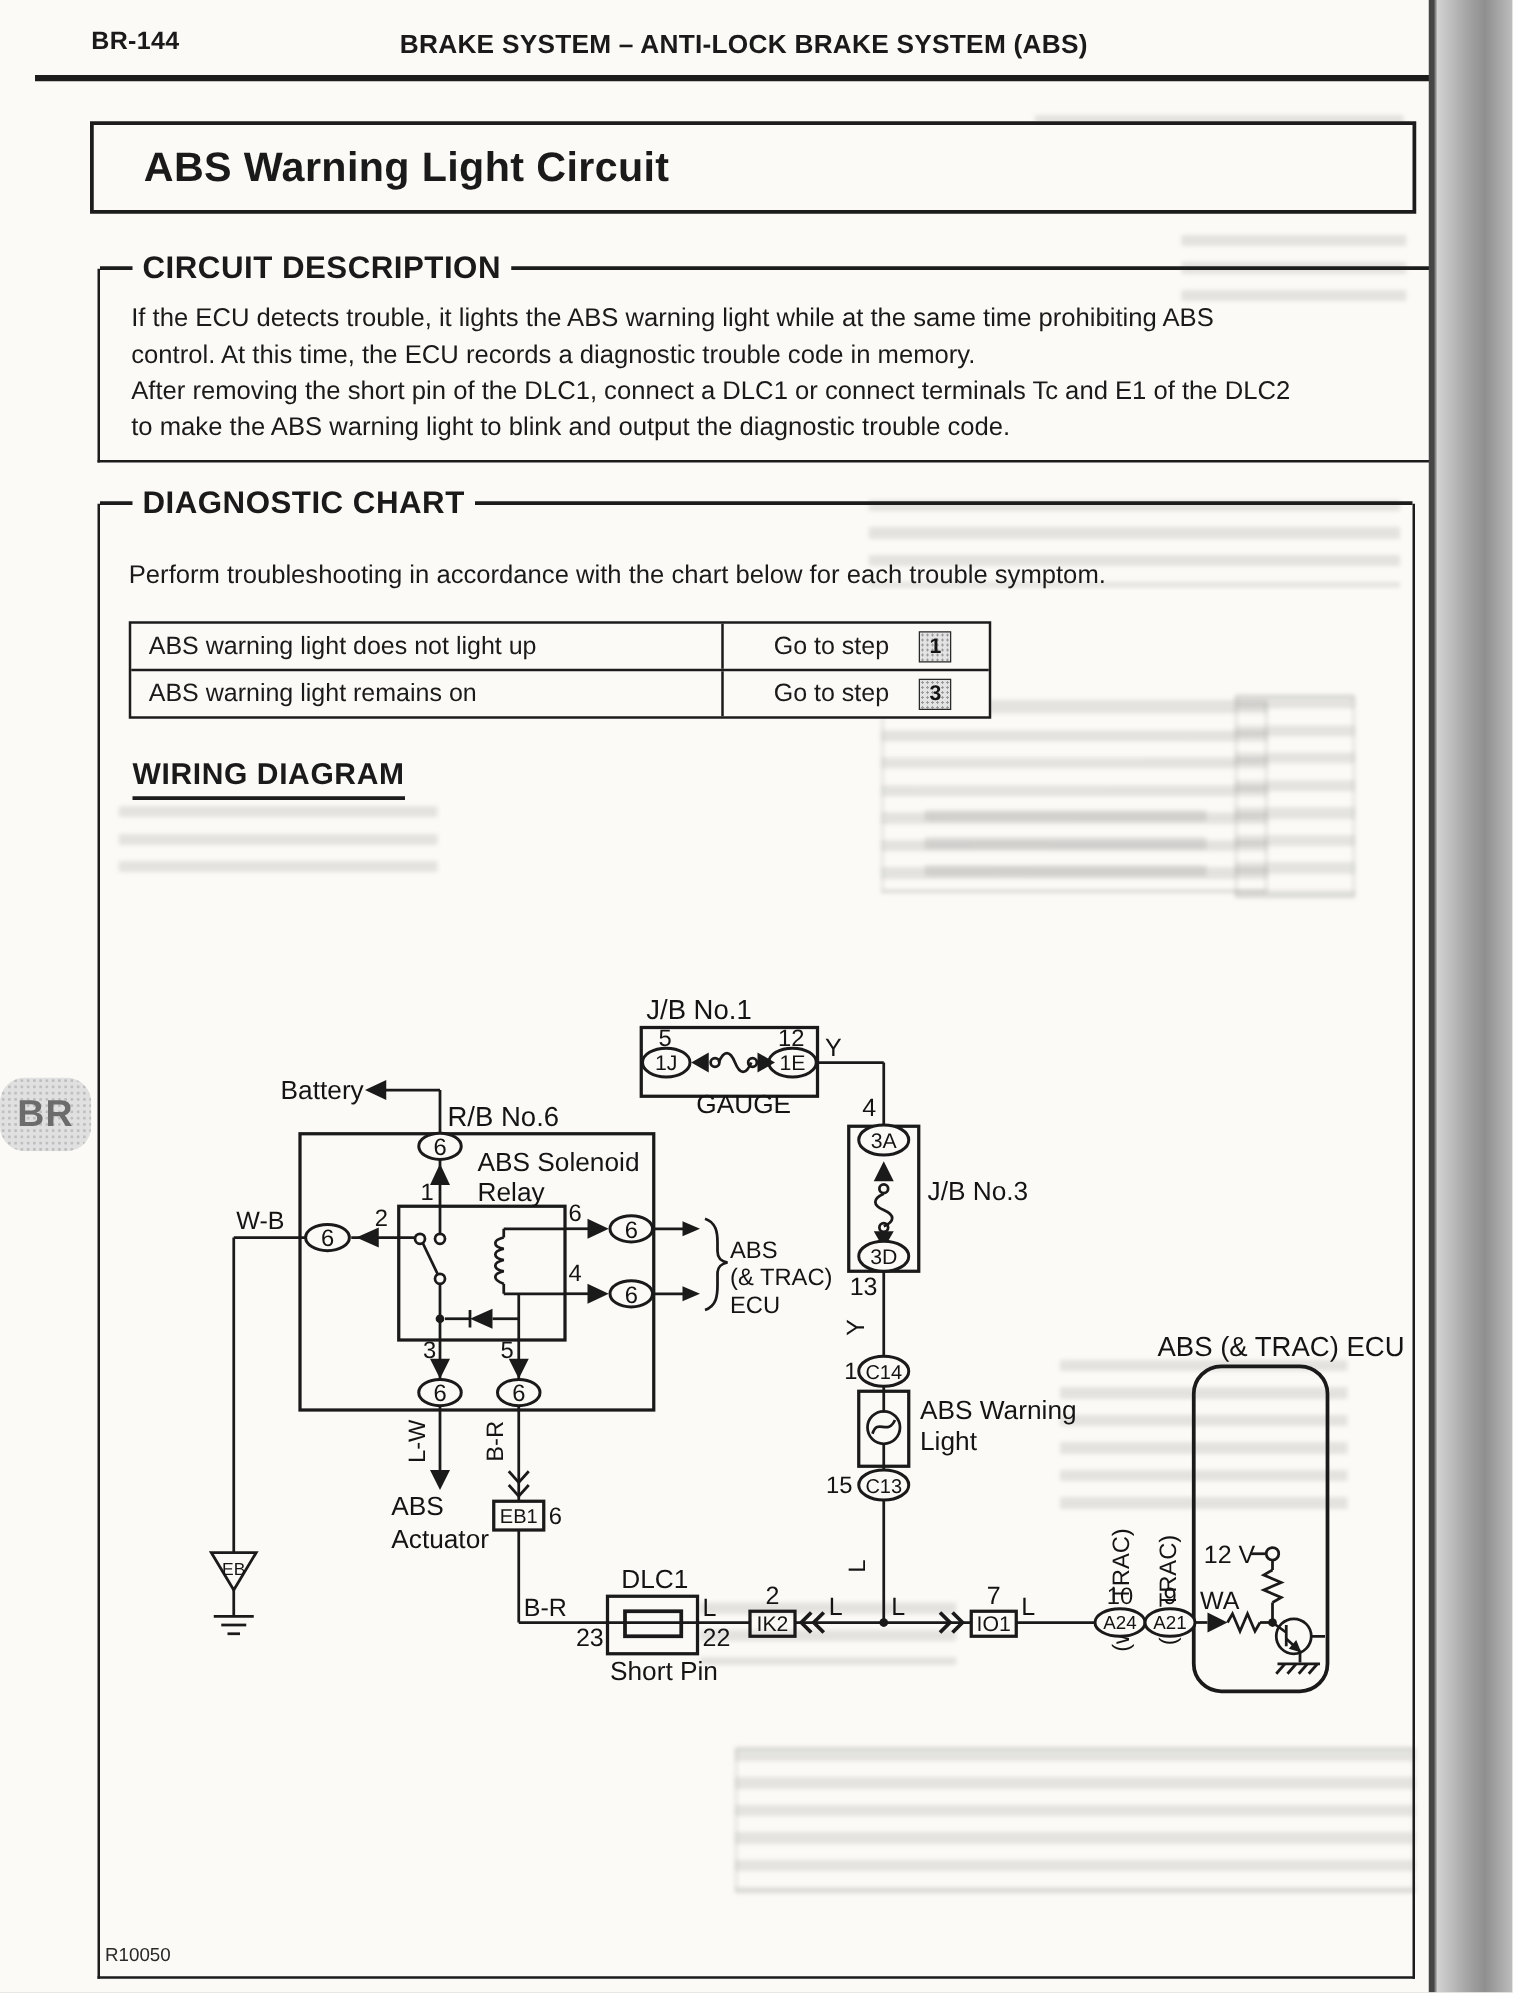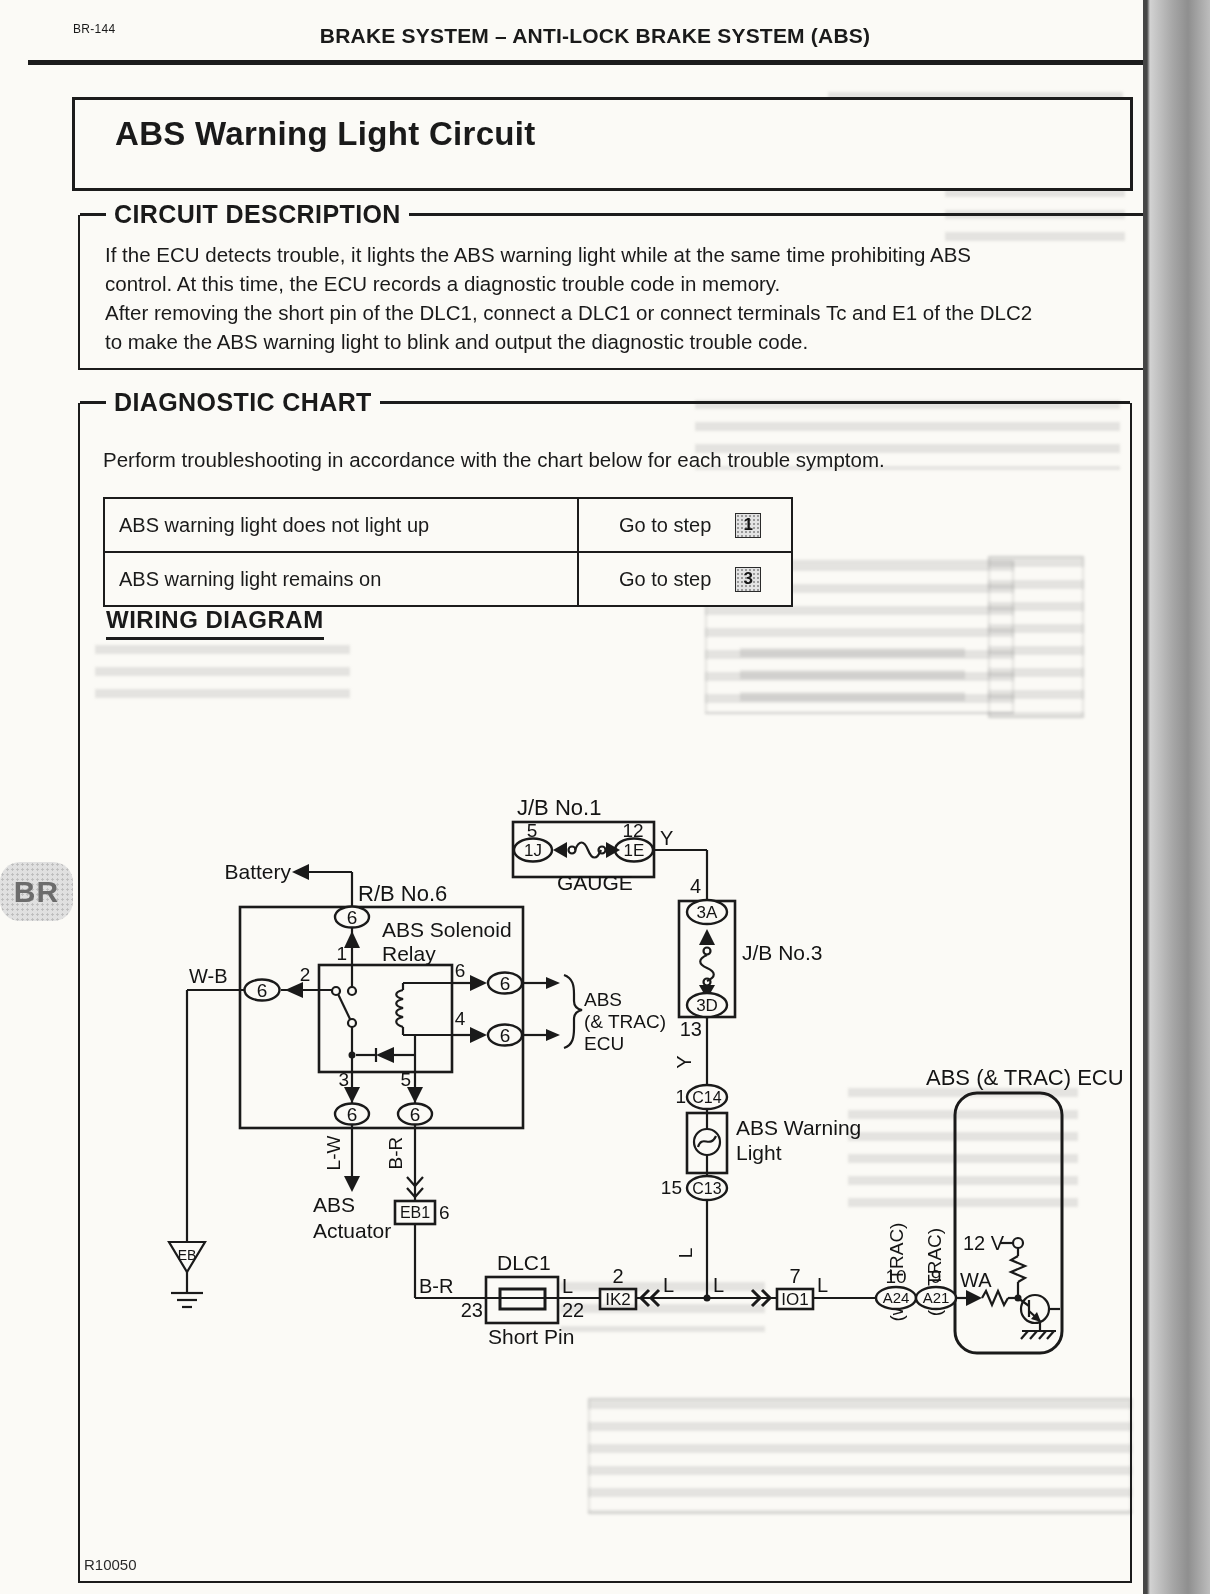--- a/index.html
+++ b/index.html
@@ -1,39 +1,39 @@
 <!DOCTYPE html>
 <html><head>
 <meta charset="utf-8">
 <style>
   html,body{margin:0;padding:0;background:#d9d9d6;}
   #page{position:relative;width:1210px;height:1594px;background:#fbfaf6;overflow:hidden;
         font-family:"Liberation Sans",sans-serif;color:#1a1a1a;}
   .abs{position:absolute;}
   
-  .pgnum{left:73px;top:22px;font-size:12px;font-weight:normal;letter-spacing:.3px;}
+  .pgnum{left:73px;top:22px;font-size:20px;font-weight:bold;letter-spacing:.3px;}
   .hdr-title{left:45px;top:24px;width:1100px;text-align:center;font-size:21px;font-weight:bold;letter-spacing:.2px;}
   .hdr-rule{left:28px;top:60px;width:1117px;height:5px;background:#1c1c1c;}
   
-  .title-box{left:72px;top:97px;width:1061px;height:94px;border:3px solid #1c1c1c;box-sizing:border-box;background:#fbfaf6;}
+  .title-box{left:72px;top:97px;width:1061px;height:74px;border:3px solid #1c1c1c;box-sizing:border-box;background:#fbfaf6;}
   .title-box span{position:absolute;left:40px;top:15px;font-size:33px;font-weight:bold;letter-spacing:.3px;}
   
   .sect{border:2.5px solid #1c1c1c;border-top:none;box-sizing:border-box;}
   .sect-head{position:absolute;top:-16px;left:0;right:0;display:flex;align-items:center;}
   .hline{height:3px;background:#1c1c1c;}
   .hl-a{width:26px;}
   .hl-b{flex:1;}
   .sect-head h2{margin:0 8px;font-size:25px;font-weight:bold;letter-spacing:.4px;line-height:30px;background:transparent;}
   #circuit-desc{left:78px;top:215px;width:1096px;height:155px;}
   #diag-chart{left:78px;top:403px;width:1054px;height:1180px;}
   .cd-lines{left:105px;top:240px;width:1010px;font-size:20.5px;line-height:29px;}
   .intro{left:103px;top:448px;font-size:20.5px;}
   
   .dtable{left:103px;top:497px;width:690px;border:2.5px solid #1c1c1c;box-sizing:border-box;background:#fbfaf6;}
-  .drow{display:flex;height:52px;align-items:center;}
+  .drow{display:flex;height:36px;align-items:center;}
   .drow + .drow{border-top:2px solid #1c1c1c;}
   .dcell-sym{width:472px;padding-left:14px;box-sizing:border-box;font-size:20px;}
   .dcell-act{flex:1;border-left:2px solid #1c1c1c;height:100%;display:flex;align-items:center;
              padding-left:40px;box-sizing:border-box;font-size:20px;gap:24px;}
   .stepbox{width:24px;height:23px;display:flex;align-items:center;justify-content:center;
            font-size:17px;font-weight:bold;color:#141414;border:1.5px solid #2a2a2a;
            background-color:#e3e3e3;
            background-image:radial-gradient(circle,#9a9a9a 33%,rgba(0,0,0,0) 36%);
            background-size:4px 4px;}
   .wd-head{left:106px;top:606px;font-size:24px;font-weight:bold;letter-spacing:.5px;

